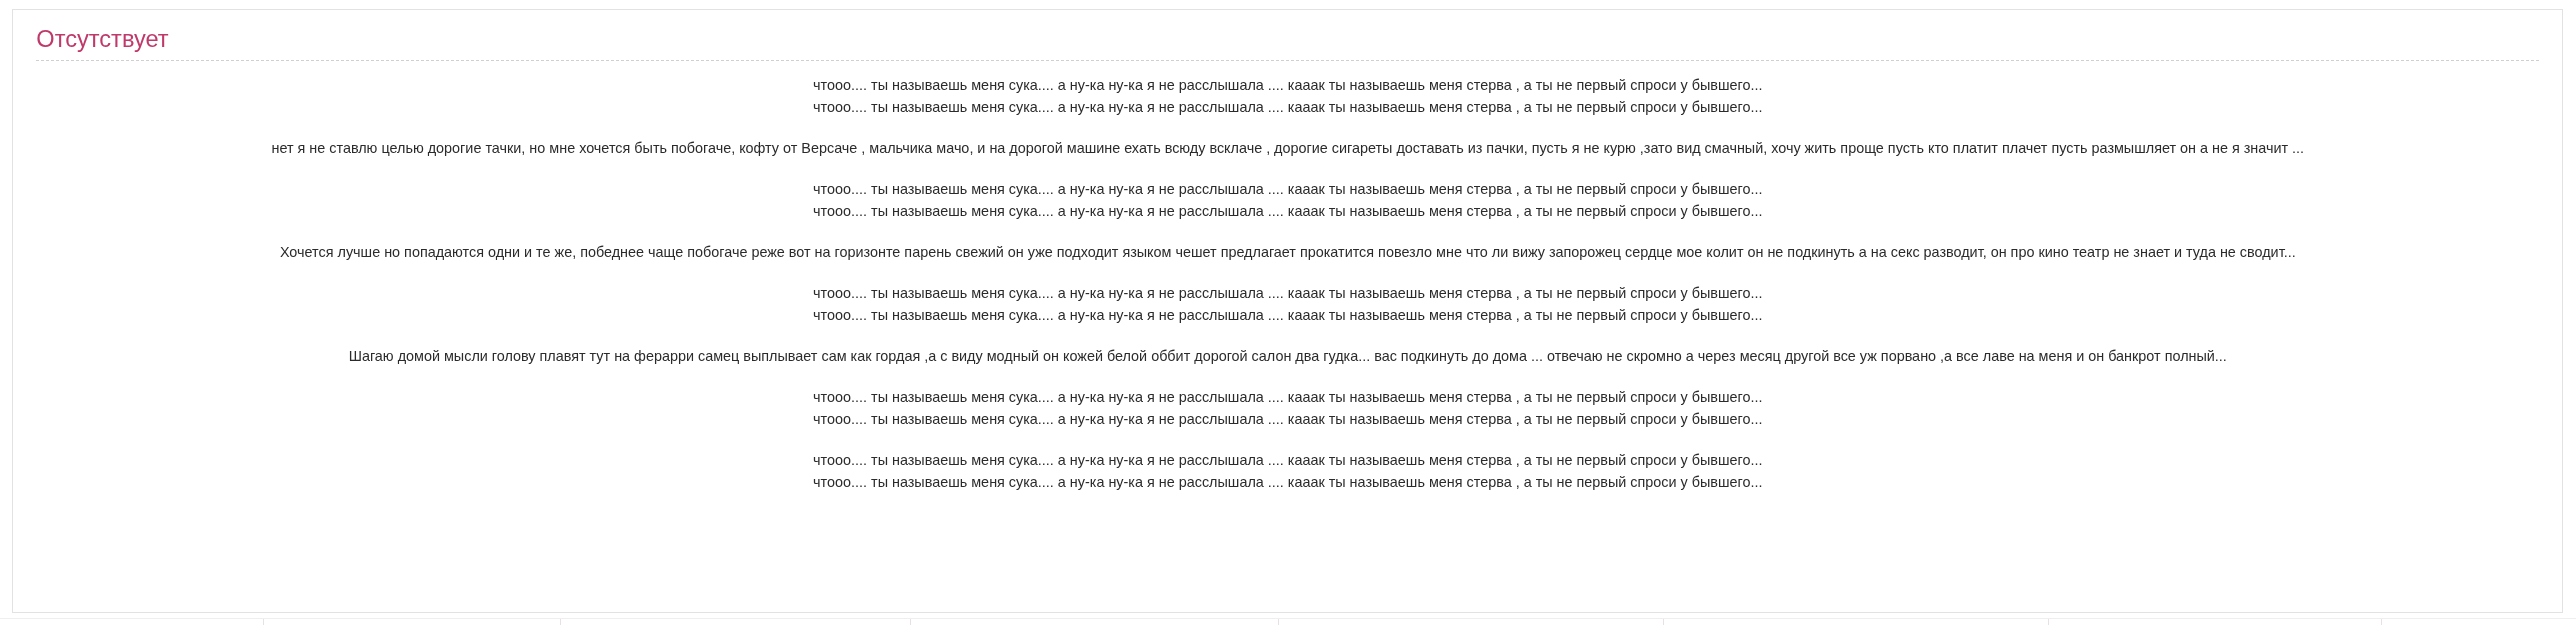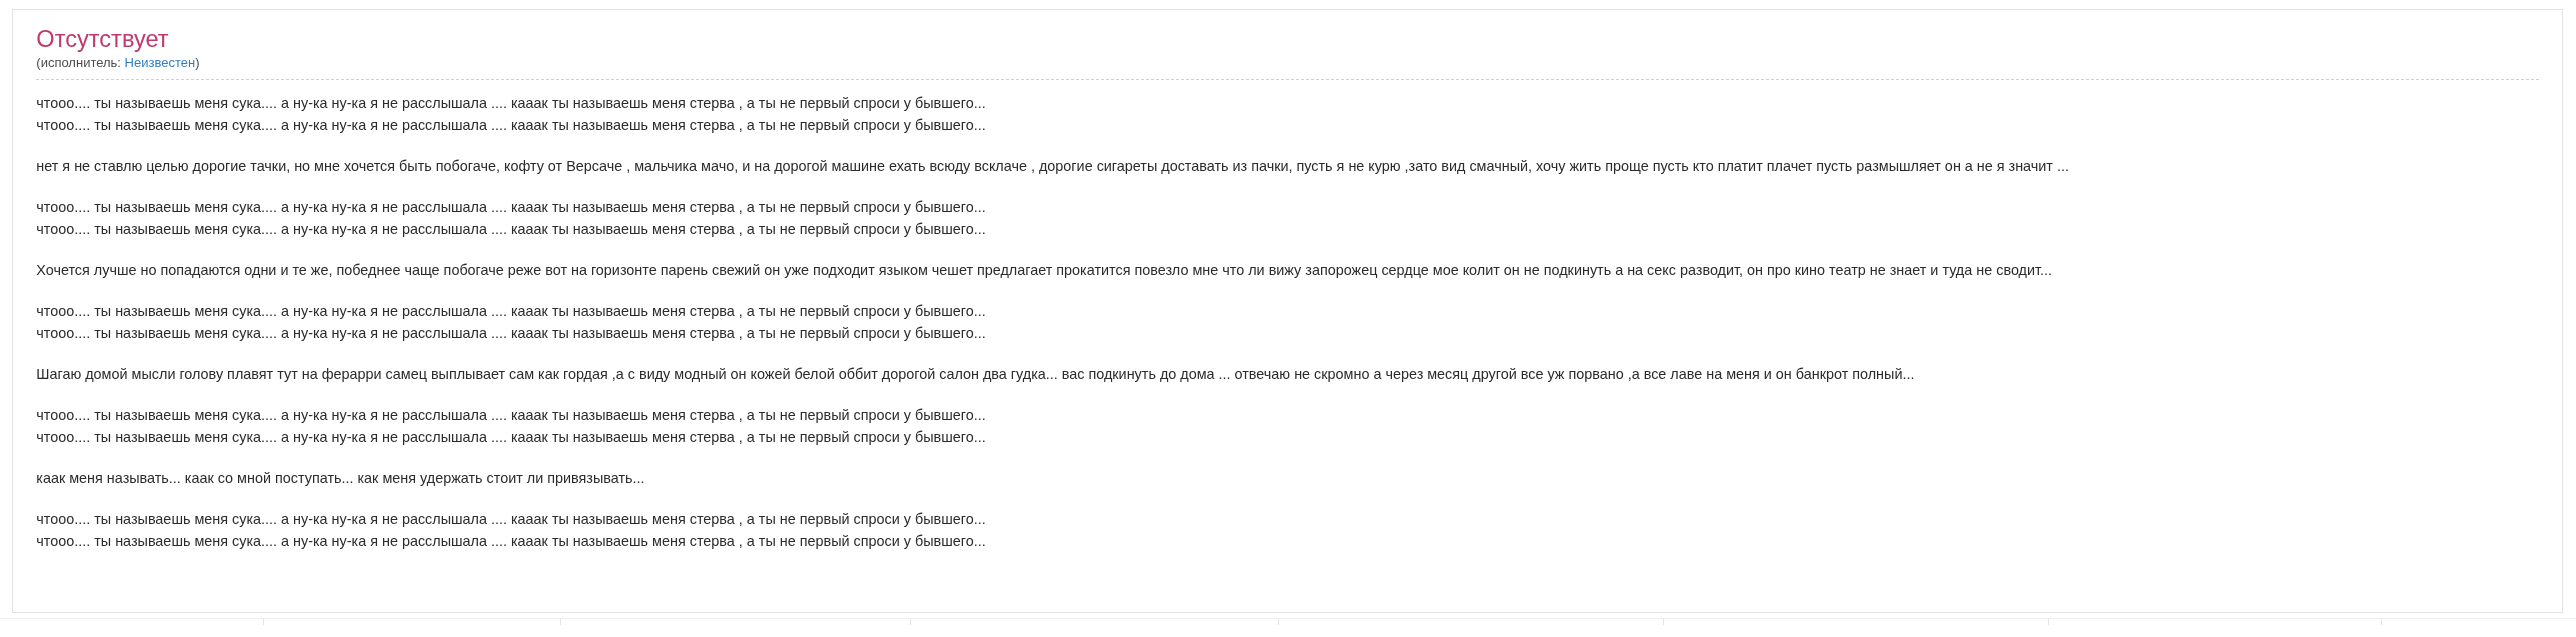--- a/index.html
+++ b/index.html
@@ -61,20 +61,21 @@
     border-top: 0.9px dashed #d0d0d0;
     margin: 8.8px 0 12.3px 0;
     height: 0;
   }
   .lyrics-body {
     font-size: 14.4px;
     line-height: 22px;
     color: #2b2b2b;
     white-space: nowrap;
     overflow: hidden;
+    text-align: center;
   }
   .stanza {
     margin: 0 0 19px 0;
   }
   .stanza:last-child { margin-bottom: 0; }
   .lyric-line {
     white-space: nowrap;
     overflow: hidden;
     text-overflow: clip;
   }
@@ -99,23 +100,20 @@
 <body>
 
 <div class="page">
 
   <div class="lyrics-card">
 
     <div class="title-row">
       <span class="song-title">Отсутствует</span>
     </div>
 
-    <div class="artist-line">
-      <span class="artist-label">(исполнитель: </span><a class="artist-name" href="#">Неизвестен</a><span class="artist-label">)</span>
-    </div>
 
     <hr class="divider">
 
     <div class="lyrics-body" id="lyrics-body">
         <div class="stanza">
           <div class="lyric-line">чтооо.... ты называешь меня сука.... а ну-ка ну-ка я не расслышала .... кааак ты называешь меня стерва , а ты не первый спроси у бывшего...</div>
           <div class="lyric-line">чтооо.... ты называешь меня сука.... а ну-ка ну-ка я не расслышала .... кааак ты называешь меня стерва , а ты не первый спроси у бывшего...</div>
         </div>
         <div class="stanza">
           <div class="lyric-line">нет я не ставлю целью дорогие тачки, но мне хочется быть побогаче, кофту от Версаче , мальчика  мачо, и на дорогой машине ехать всюду всклаче , дорогие сигареты доставать из пачки, пусть я не курю ,зато вид смачный, хочу жить проще пусть кто платит плачет пусть размышляет он а не  я значит ...</div>
@@ -132,23 +130,20 @@
           <div class="lyric-line">чтооо.... ты называешь меня сука.... а ну-ка ну-ка я не расслышала .... кааак ты называешь меня стерва , а ты не первый спроси у бывшего...</div>
         </div>
         <div class="stanza">
           <div class="lyric-line">Шагаю домой мысли голову плавят тут на ферарри самец выплывает сам как гордая ,а с виду модный он  кожей белой оббит дорогой салон два гудка... вас подкинуть до дома ... отвечаю не скромно а через  месяц другой все уж порвано ,а все лаве на меня и он банкрот полный...</div>
         </div>
         <div class="stanza">
           <div class="lyric-line">чтооо.... ты называешь меня сука.... а ну-ка ну-ка я не расслышала .... кааак ты называешь меня стерва , а ты не первый спроси у бывшего...</div>
           <div class="lyric-line">чтооо.... ты называешь меня сука.... а ну-ка ну-ка я не расслышала .... кааак ты называешь меня стерва , а ты не первый спроси у бывшего...</div>
         </div>
         <div class="stanza">
-          <div class="lyric-line">каак меня называть... каак со мной поступать... как меня удержать  стоит ли привязывать...</div>
-        </div>
-        <div class="stanza">
           <div class="lyric-line">чтооо.... ты называешь меня сука.... а ну-ка ну-ка я не расслышала .... кааак ты называешь меня стерва , а ты не первый спроси у бывшего...</div>
           <div class="lyric-line">чтооо.... ты называешь меня сука.... а ну-ка ну-ка я не расслышала .... кааак ты называешь меня стерва , а ты не первый спроси у бывшего...</div>
         </div>
       </div>
 
   </div>
 
   <div class="bottom-strip">
     <span class="tick" style="left:263px"></span>
     <span class="tick" style="left:560px"></span>

